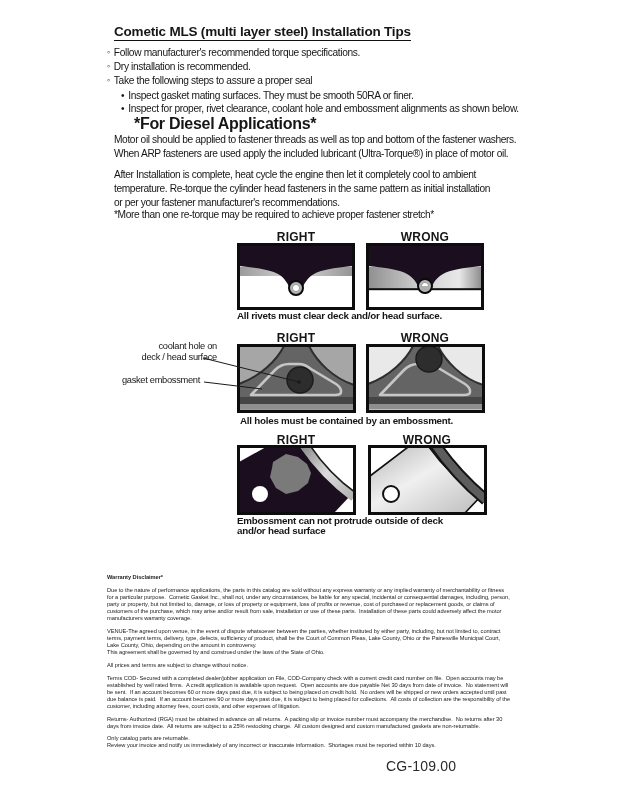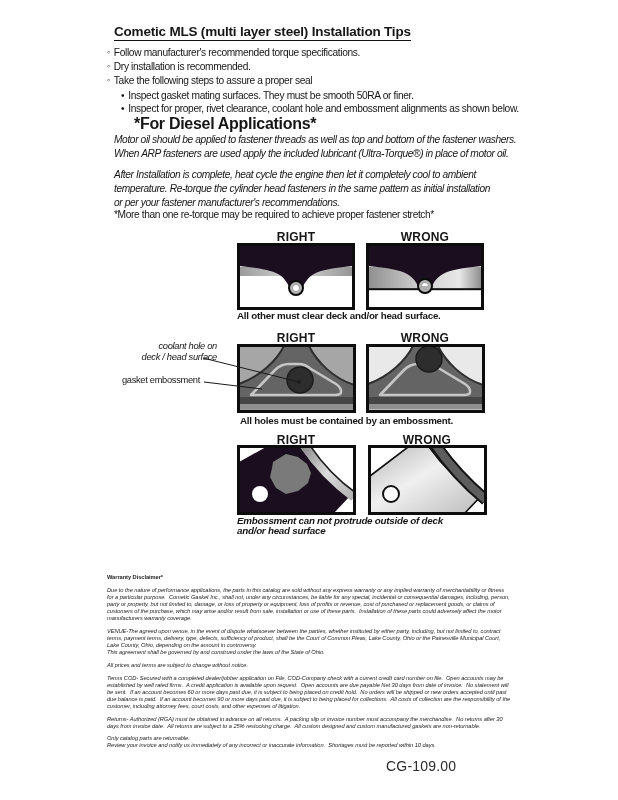--- a/index.html
+++ b/index.html
@@ -1,21 +1,21 @@
 <!DOCTYPE html>
 <html style="--diagram_black: #1b0f1f; --mound_gray: #646464; --emboss_line: #c6c6c6; --hole_gray: #2d2d2d; --deck_gray: #c9c9c9; --text_ink: #161616;"><head>
 <meta charset="utf-8">
 <style>
   html,body { margin:0; padding:0; background:#ffffff; }
   .page {
     position:relative; width:522px; height:800px; background:#ffffff;
     font-family:"Liberation Sans", sans-serif; color:#161616; overflow:hidden;
   }
   .abs { position:absolute; }
-  .pre { white-space:pre-wrap;font-style:italic; }
+  .pre { white-space:pre-wrap; }
 
   .title {
     left:114px; top:24px; font-size:13.5px; font-weight:bold;
     border-bottom:1.6px solid #111; padding-bottom:1px; letter-spacing:-0.2px;
   }
   .tips { left:107px; top:46px; font-size:10.2px; letter-spacing:-0.35px; line-height:13.2px; }
   .tip-row::before { content:"\25E6"; margin-right:4px; font-size:9px; position:relative; top:-1px; }
   .sub-tip-row { padding-left:14px; }
   .sub-tip-row::before { content:"\2022"; margin-right:4px; }
 
@@ -123,21 +123,21 @@
       <rect x="2" y="24" width="114" height="22" fill="url(#g-deck-w)"></rect>
       <rect x="2" y="45.2" width="114" height="2" fill="#0d0d0d"></rect>
       <path class="dark-fill" d="M2,2 H116 V23 C96,25 84,27 77,31 C70,35 67,40 65,46 C63,52 55,52 53,46 C51,40 48,35 41,31 C34,27 22,25 2,23 Z"></path>
       <circle class="rivet-outer" cx="59" cy="43" r="7"></circle>
       <circle class="rivet-inner" cx="59" cy="43" r="3.6"></circle>
       <path d="M55.4,43 A3.6,3.6 0 0 0 62.6,43 Z" fill="#b0b0b0"></path>
       <rect class="svg-border" x="1.5" y="1.5" width="115" height="64"></rect>
     </svg>
   </div>
 
-  <div class="abs dg-cap" style="left:237px; top:311px;">All other must clear deck and/or head surface.</div>
+  <div class="abs dg-cap" style="left:237px; top:311px;">All rivets must clear deck and/or head surface.</div>
 
   <div class="abs dg-h" style="left:237px; top:331px;">RIGHT</div>
   <div class="abs dg-h" style="left:366px; top:331px;">WRONG</div>
 
   <div class="abs ann-label pre" style="left:113px; top:341px;">coolant hole on
 deck / head surface</div>
   <div class="abs ann-label" style="left:96px; top:375px;">gasket embossment</div>
 
   <div class="abs figure" style="left:237px; top:344px;">
     <svg viewBox="0 0 119 69" width="119" height="69">

